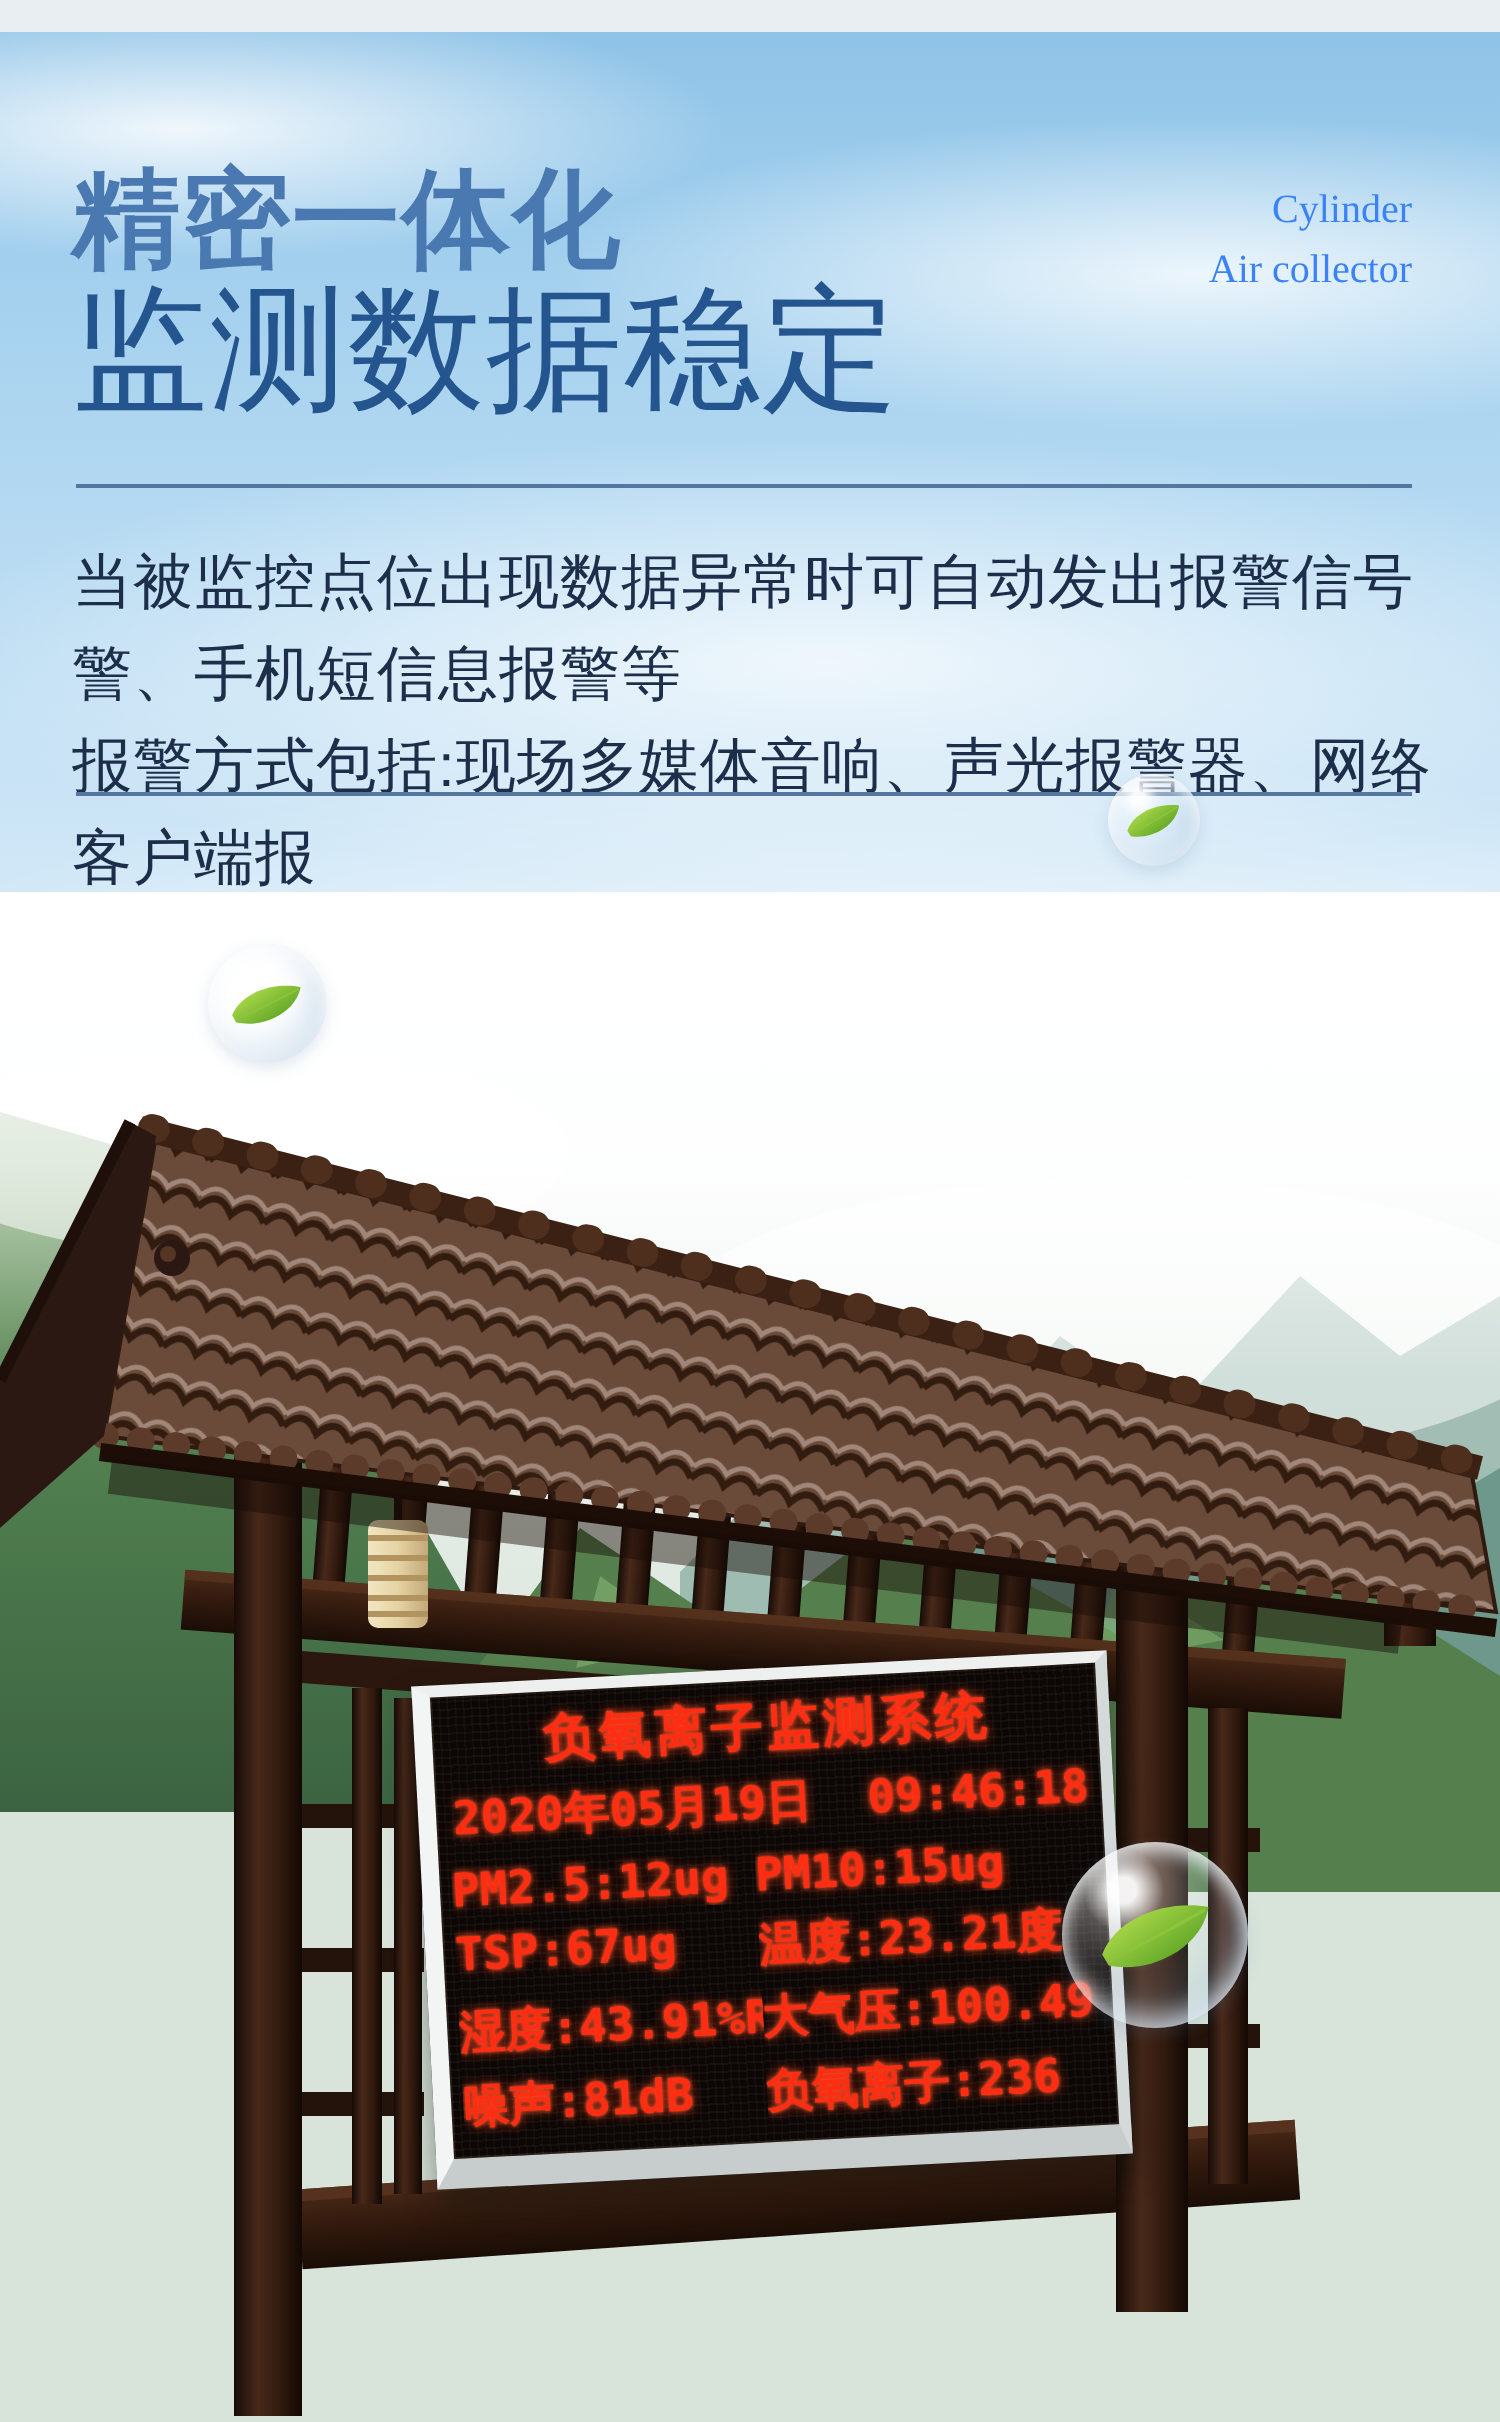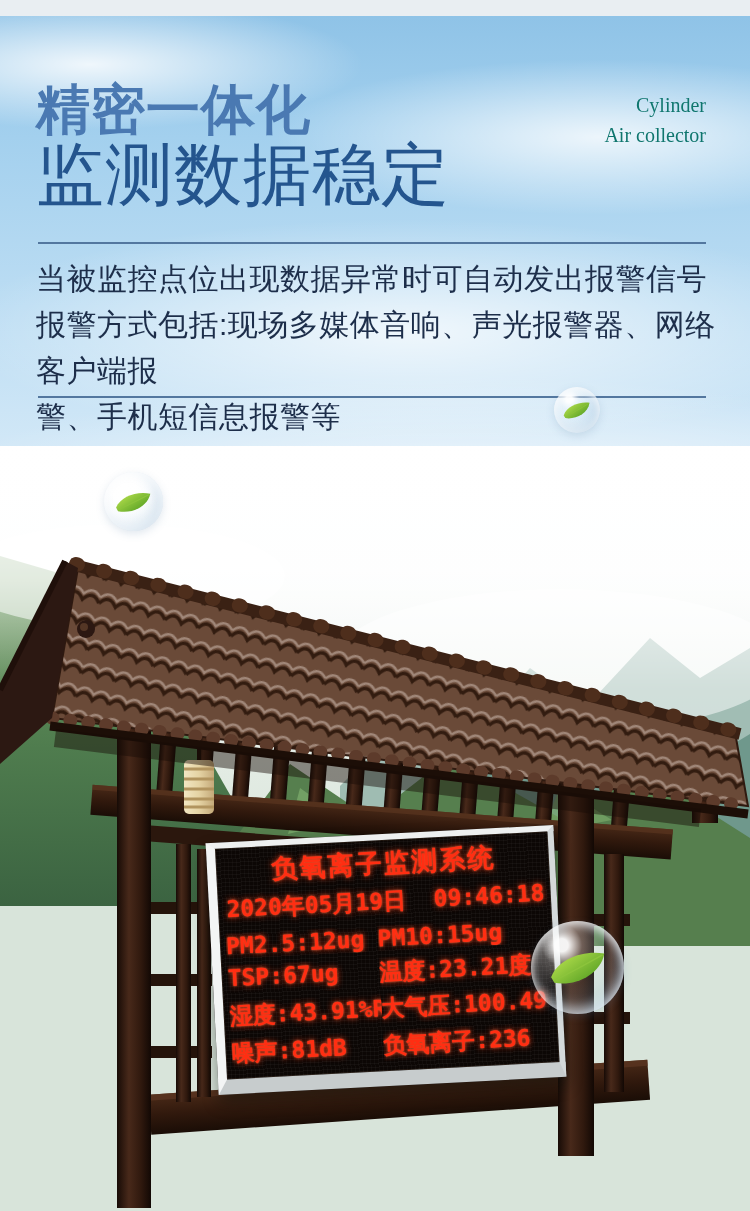--- a/index.html
+++ b/index.html
@@ -25,29 +25,29 @@
     font-size:54px; font-weight:700; color:#4a79b2; letter-spacing:1px;
   }
   .headline-main{
     position:absolute; left:36px; top:114px;
     font-family:"Liberation Serif","DejaVu Serif",serif;
     font-size:68px; font-weight:400; color:#24558e; letter-spacing:1px;
   }
   .corner-label{
     position:absolute; right:44px; top:74px; text-align:right;
     font-family:"Liberation Serif","DejaVu Serif",serif;
-    font-size:20px; line-height:30px; color:#0f766e;
+    font-size:20px; line-height:30px; color:#3b82f6;
   }
   .divider{
     position:absolute; left:38px; width:668px; height:2px; background:#53779f;
   }
   .divider.top{ top:226px; }
   .divider.bottom{ top:380px; }
   .body-copy{
-    position:absolute; left:36px; top:240px; width:680px;
+    position:absolute; left:36px; top:253px; width:680px;
     font-size:30px; line-height:46px; color:#1d2e4a; letter-spacing:.5px;
   }
   
   .bubble{
     position:absolute; border-radius:50%;
     background:
       radial-gradient(circle at 33% 26%, rgba(255,255,255,.95) 0 7%, rgba(255,255,255,.3) 22%,
         rgba(214,230,242,.12) 45%, rgba(160,195,220,.22) 72%, rgba(125,165,200,.5) 90%, rgba(205,228,242,.4) 100%);
     box-shadow:
       inset 0 5px 9px rgba(255,255,255,.75),
@@ -104,22 +104,22 @@
   <div class="headline-main">监测数据稳定</div>
   <div class="corner-label">
     <div>Cylinder</div>
     <div>Air collector</div>
   </div>
 
   <div class="divider top"></div>
 
   <div class="body-copy">
     <div>当被监控点位出现数据异常时可自动发出报警信号</div>
+    <div>警、手机短信息报警等</div>
     <div>报警方式包括:现场多媒体音响、声光报警器、网络客户端报</div>
-    <div>警、手机短信息报警等</div>
   </div>
 
   <div class="divider bottom"></div>
 
   <div class="scene">
 
     <svg width="750" height="781" viewBox="0 430 750 781">
       <defs>
         <linearGradient id="leftMtn" x1="0" y1="0" x2="0" y2="1">
           <stop offset="0" stop-color="#74a066"></stop>

